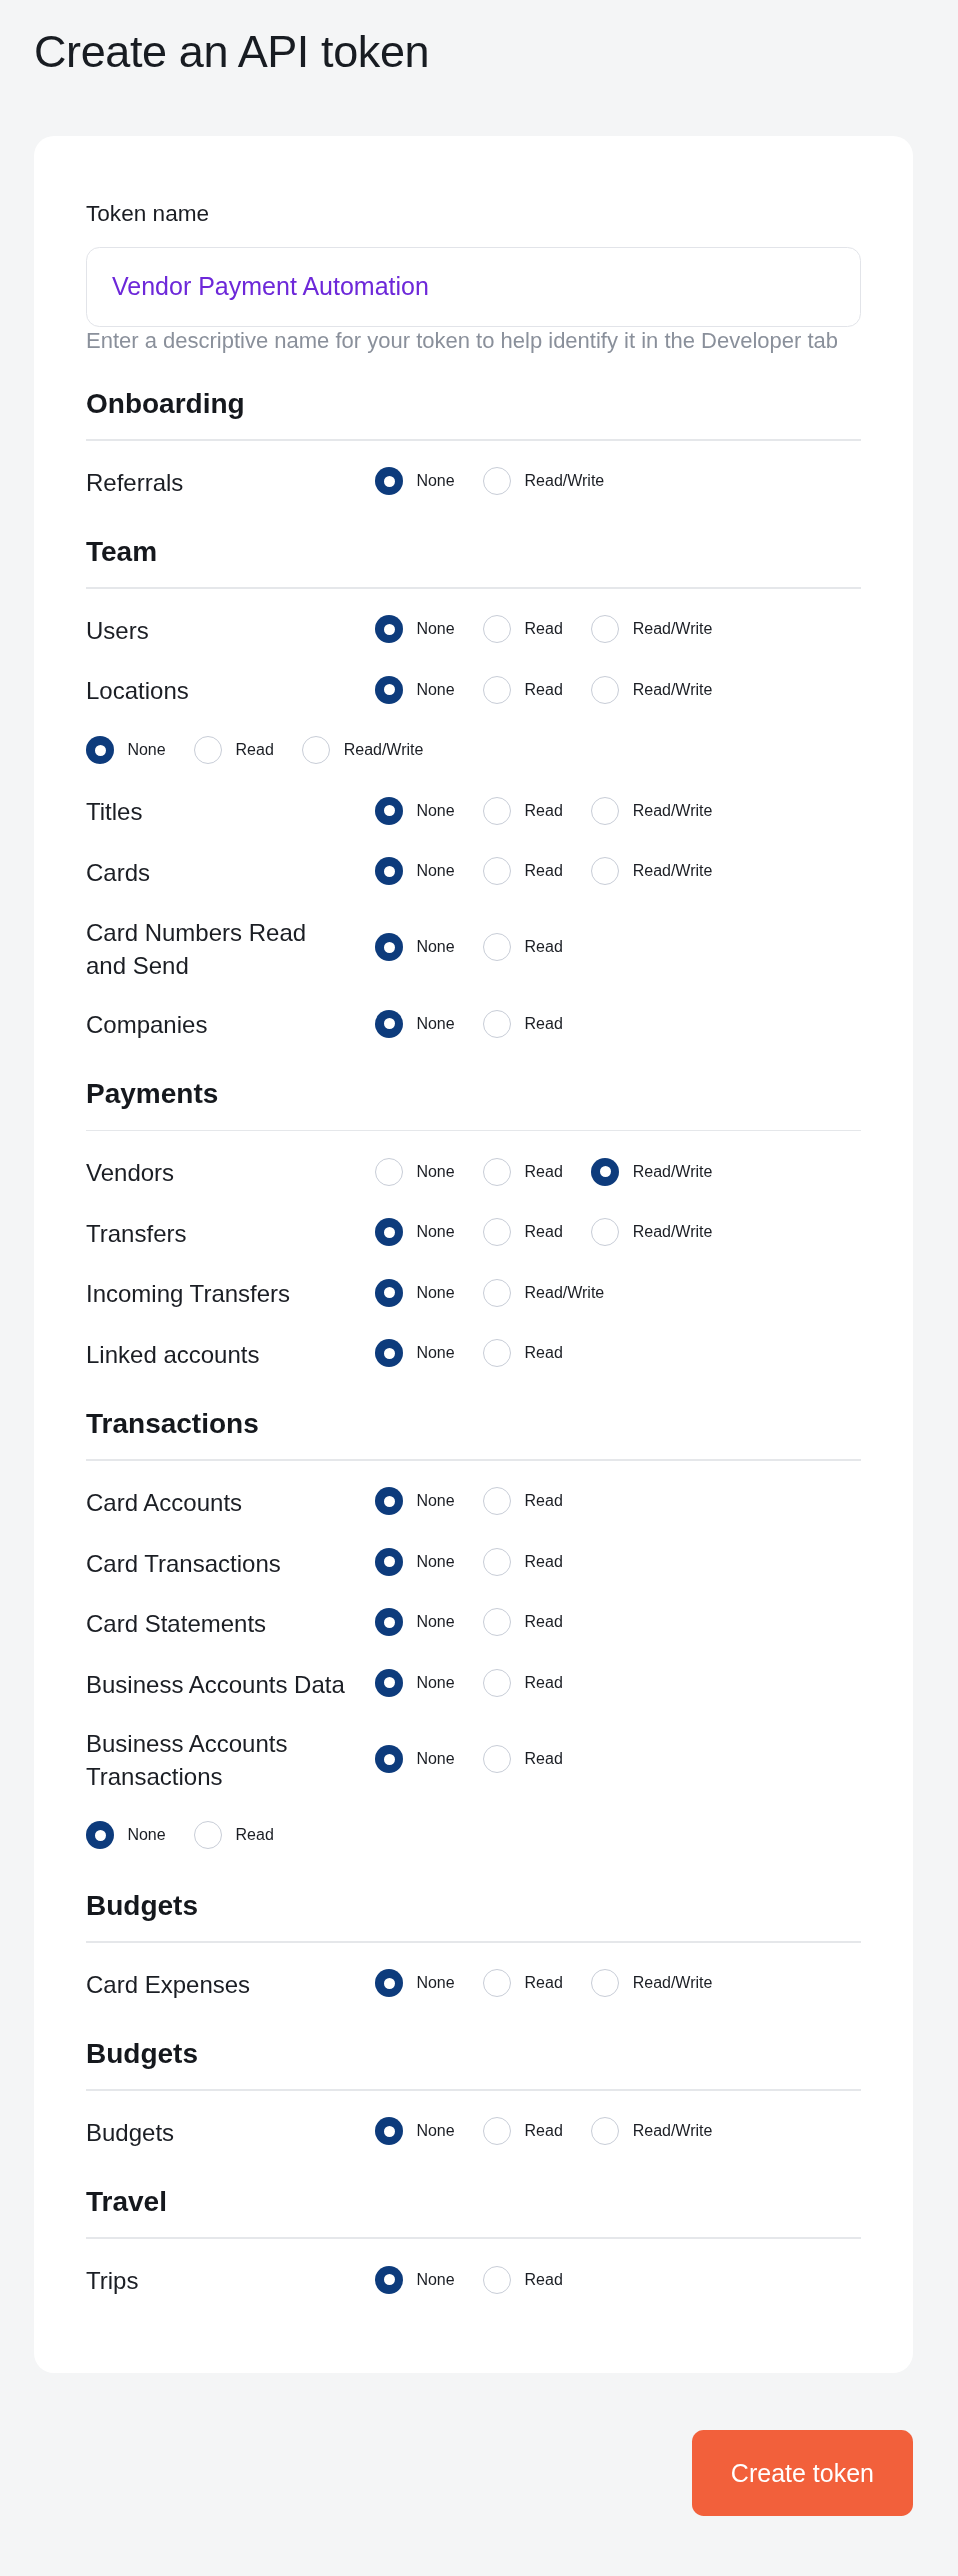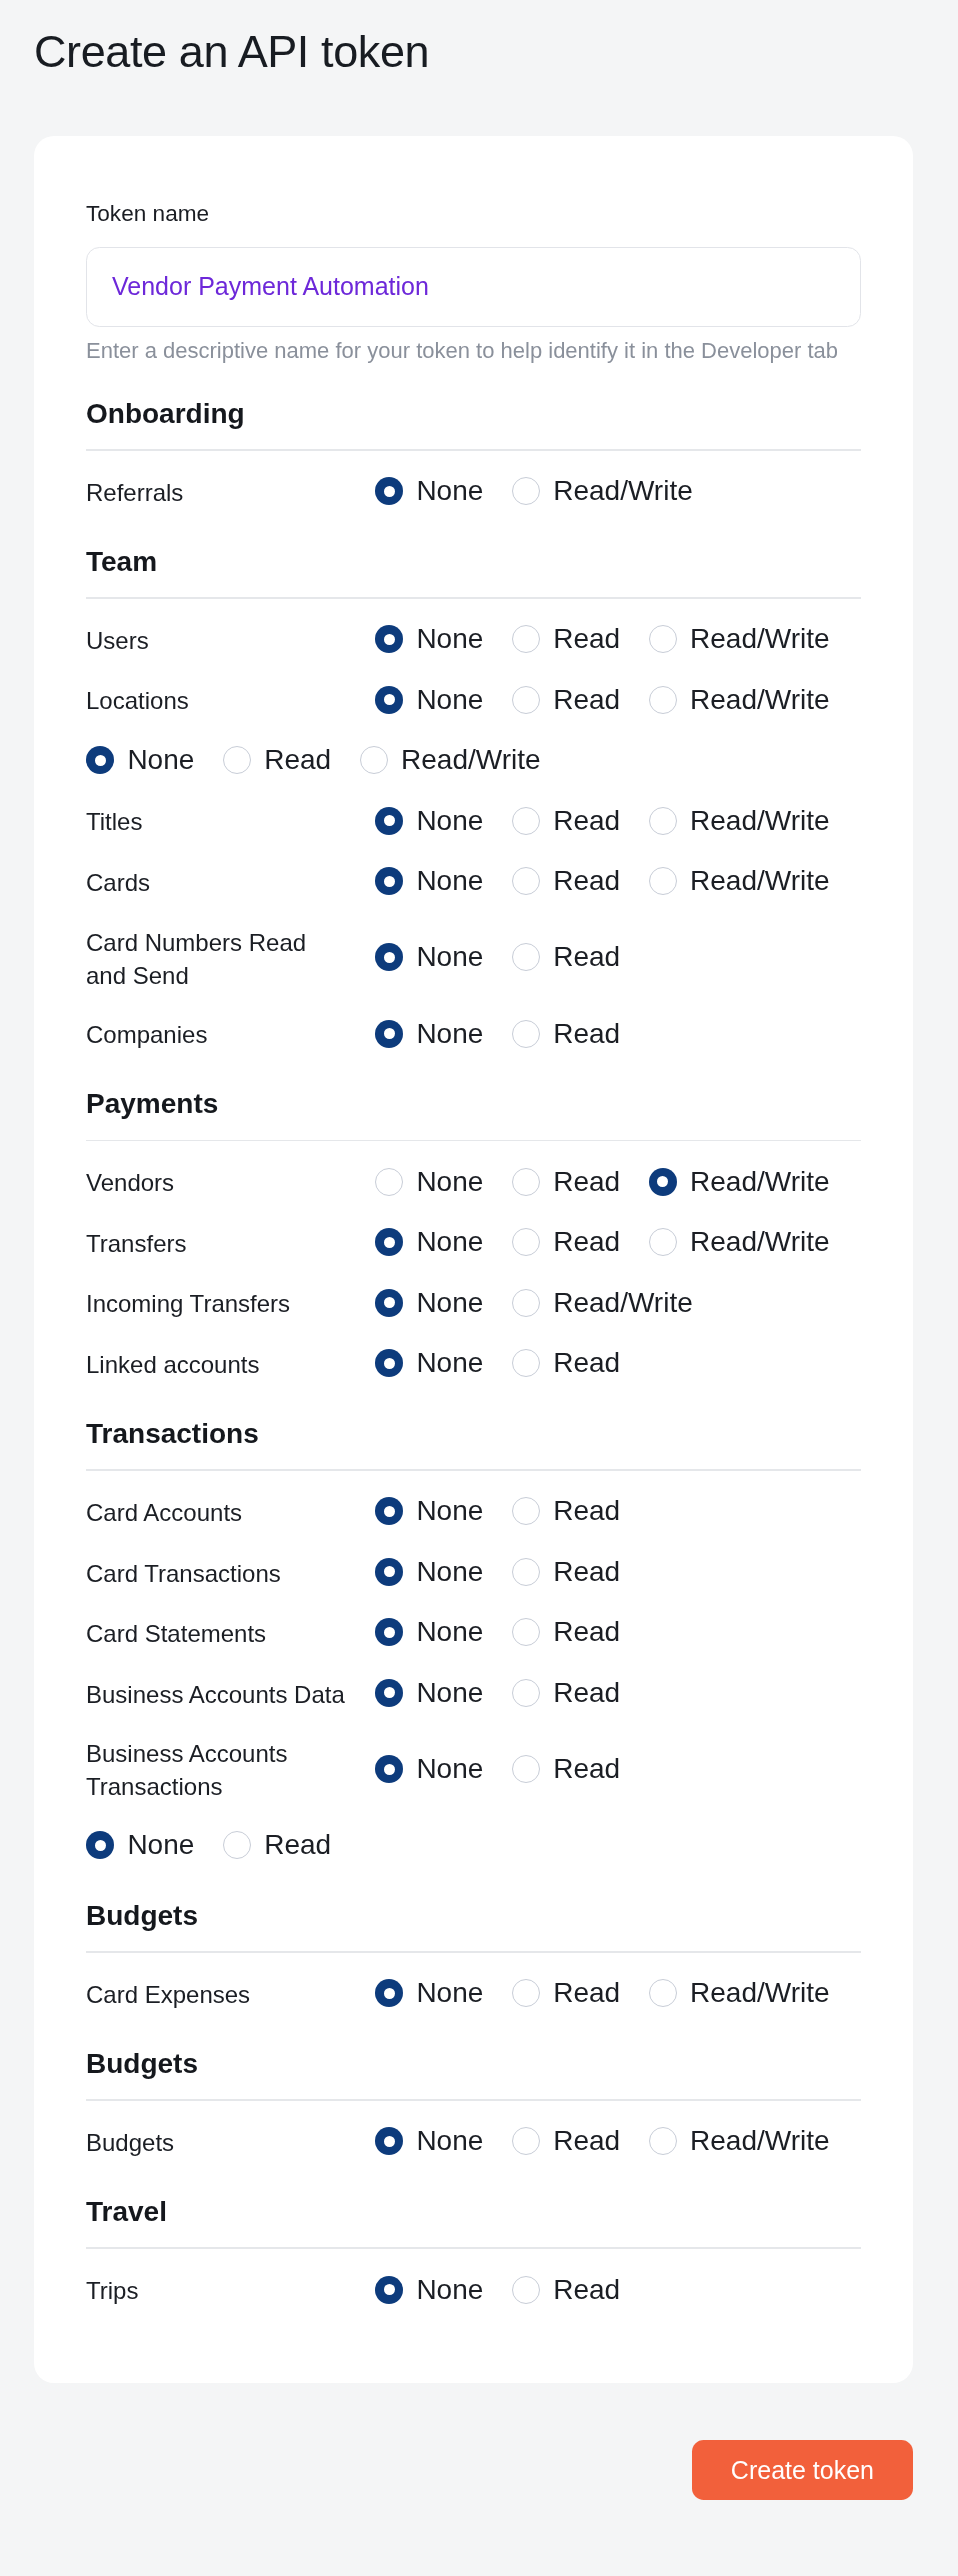--- a/index.html
+++ b/index.html
@@ -39,21 +39,20 @@
     border: 1.7px solid #E2E4E9;
     border-radius: 13.4px;
     padding: 0 25px;
     font-family: "Liberation Sans", "DejaVu Sans", sans-serif;
     font-size: 25px;
     color: #6d28d9;
     background: #FFFFFF;
     outline: none;
   }
   .helper-text {
-    margin-top: 10px;
     font-size: 22px;
     line-height: 27px;
     color: #8A909B;
   }
   .section-heading {
     margin-top: 35px;
     font-size: 28px;
     line-height: 34px;
     font-weight: 700;
     color: #15181D;
@@ -109,37 +108,37 @@
   .radio.selected::after {
     content: "";
     position: absolute;
     left: 50%; top: 50%;
     width: 11px; height: 11px;
     margin: -5.4px 0 0 -5.4px;
     border-radius: 50%;
     background: #FFFFFF;
   }
   .perm-option-label {
-    font-size: 28px;
+    font-size: 16px;
     line-height: 30px;
     color: #1B1E24;
   }
   .footer-bar {
     width: 879px;
     margin-left: 34px;
     margin-top: 57px;
     display: flex;
     justify-content: flex-end;
   }
   .create-btn {
     background: #F2603B;
     color: #FFFFFF;
     border: none;
     border-radius: 11.7px;
-    height: 60px;
+    height: 86px;
     padding: 0 39px;
     font-family: "Liberation Sans", "DejaVu Sans", sans-serif;
     font-size: 25px;
     cursor: pointer;
   }
 </style>
 </head>
 <body>
 
 <h1 class="page-title">Create an API token</h1>

